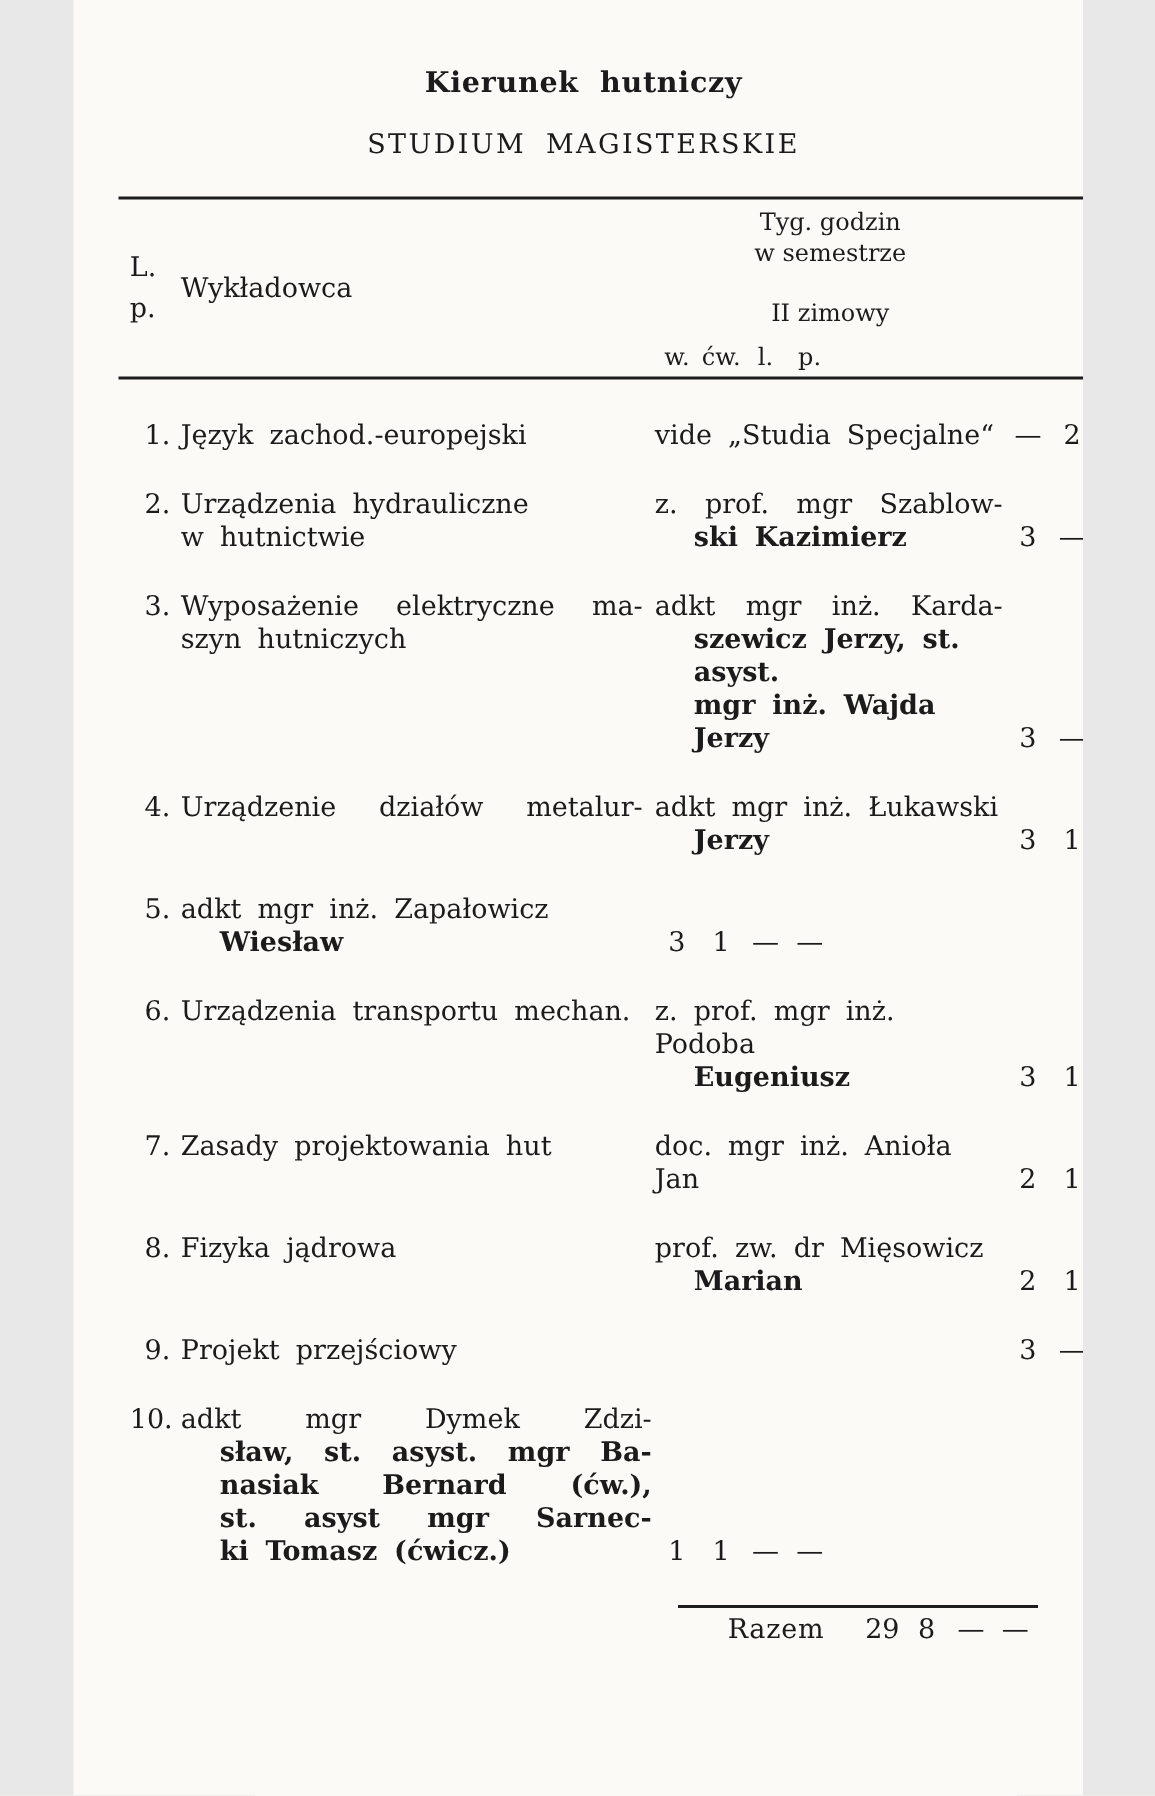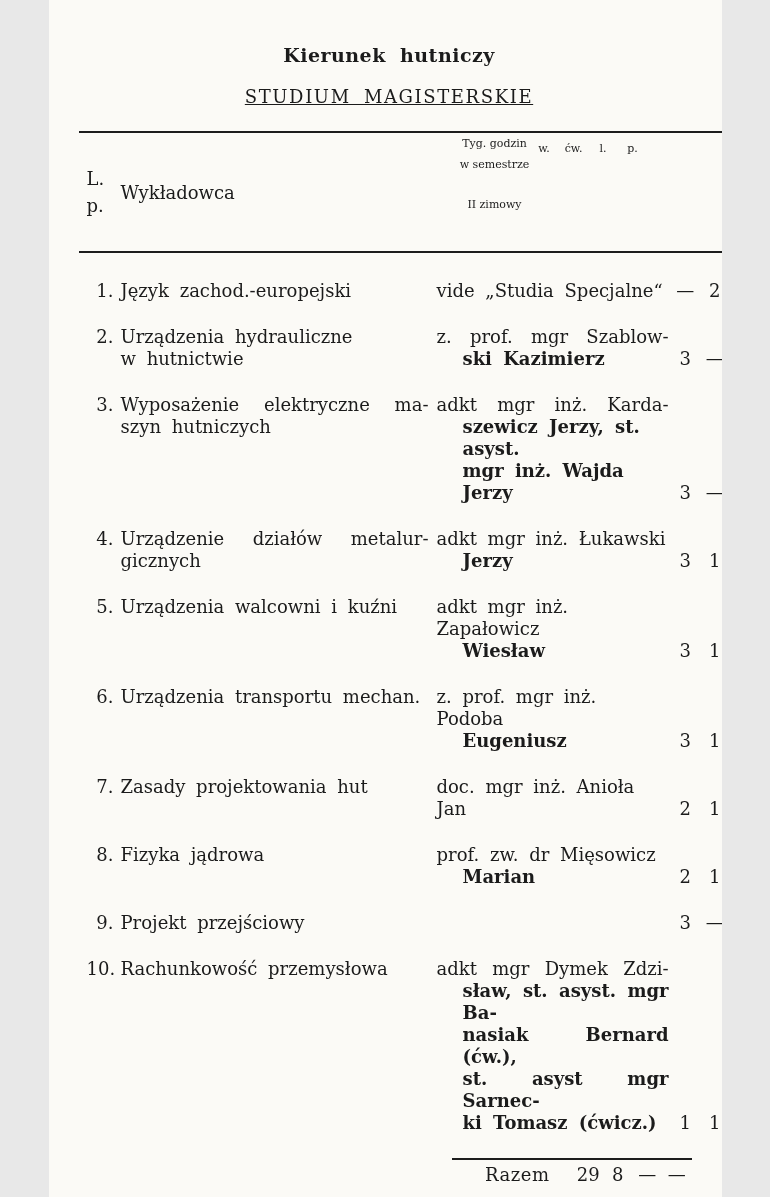--- a/index.html
+++ b/index.html
@@ -21,37 +21,36 @@
     font-size:19px;
     letter-spacing:.5px;
     word-spacing:7px;
   }
   .subtitle{
     margin-top:20px;
     text-align:center;
     font-size:18px;
     letter-spacing:1.6px;
     word-spacing:6px;
-    text-decoration:underline;
   }
   .rule{height:2px;background:#1d1d1d;margin-left:-8px;width:710px;}
   .rule-top{margin-top:24px;}
   .thead{
     display:grid;
     grid-template-columns:34px 316px 234px 118px;
     height:118px;
     align-items:center;
   }
   .th-num{font-size:18px;line-height:27px;}
   .th-subject{text-align:center;font-size:18px;letter-spacing:6px;}
   .th-lect{text-align:left;font-size:18px;}
   .th-hours{
     align-self:stretch;
-    display:flex;flex-direction:row;justify-content:center;
-    font-size:11px;text-align:center;
+    display:flex;flex-direction:column;justify-content:center;
+    font-size:16px;text-align:center;
   }
   .h-title-line{line-height:21px;}
   .h-title-line:nth-child(3){margin-top:19px;}
   .hours-sub{display:grid;grid-template-columns:repeat(4,29.5px);margin-top:9px;}
   .hcell{text-align:center;}
   .tbody{margin-top:27px;}
   .row{
     display:grid;
     grid-template-columns:34px 316px 234px 118px;
     margin-bottom:24px;
@@ -152,38 +151,34 @@
           <div class="hcell">3</div>
           <div class="hcell">—</div>
           <div class="hcell">—</div>
           <div class="hcell">—</div>
         </div>
       </div>
       <div class="row">
         <div class="num">4.</div>
         <div class="subject">
           <div class="line just">Urządzenie działów metalur-</div>
-          <div class="line">gicznych</div>
         </div>
         <div class="lect">
           <div class="line">adkt mgr inż. Łukawski</div>
           <div class="line cont">Jerzy</div>
         </div>
         <div class="hours">
           <div class="hcell">3</div>
           <div class="hcell">1</div>
           <div class="hcell">—</div>
           <div class="hcell">—</div>
         </div>
       </div>
       <div class="row">
         <div class="num">5.</div>
-        <div class="subject">
-          <div class="line">Urządzenia walcowni i kuźni</div>
-        </div>
         <div class="lect">
           <div class="line">adkt mgr inż. Zapałowicz</div>
           <div class="line cont">Wiesław</div>
         </div>
         <div class="hours">
           <div class="hcell">3</div>
           <div class="hcell">1</div>
           <div class="hcell">—</div>
           <div class="hcell">—</div>
         </div>
@@ -243,23 +238,20 @@
         <div class="lect"></div>
         <div class="hours">
           <div class="hcell">3</div>
           <div class="hcell">—</div>
           <div class="hcell">—</div>
           <div class="hcell">—</div>
         </div>
       </div>
       <div class="row">
         <div class="num">10.</div>
-        <div class="subject">
-          <div class="line">Rachunkowość przemysłowa</div>
-        </div>
         <div class="lect">
           <div class="line just">adkt mgr Dymek Zdzi-</div>
           <div class="line cont just">sław, st. asyst. mgr Ba-</div>
           <div class="line cont just">nasiak Bernard (ćw.),</div>
           <div class="line cont just">st. asyst mgr Sarnec-</div>
           <div class="line cont">ki Tomasz (ćwicz.)</div>
         </div>
         <div class="hours">
           <div class="hcell">1</div>
           <div class="hcell">1</div>

